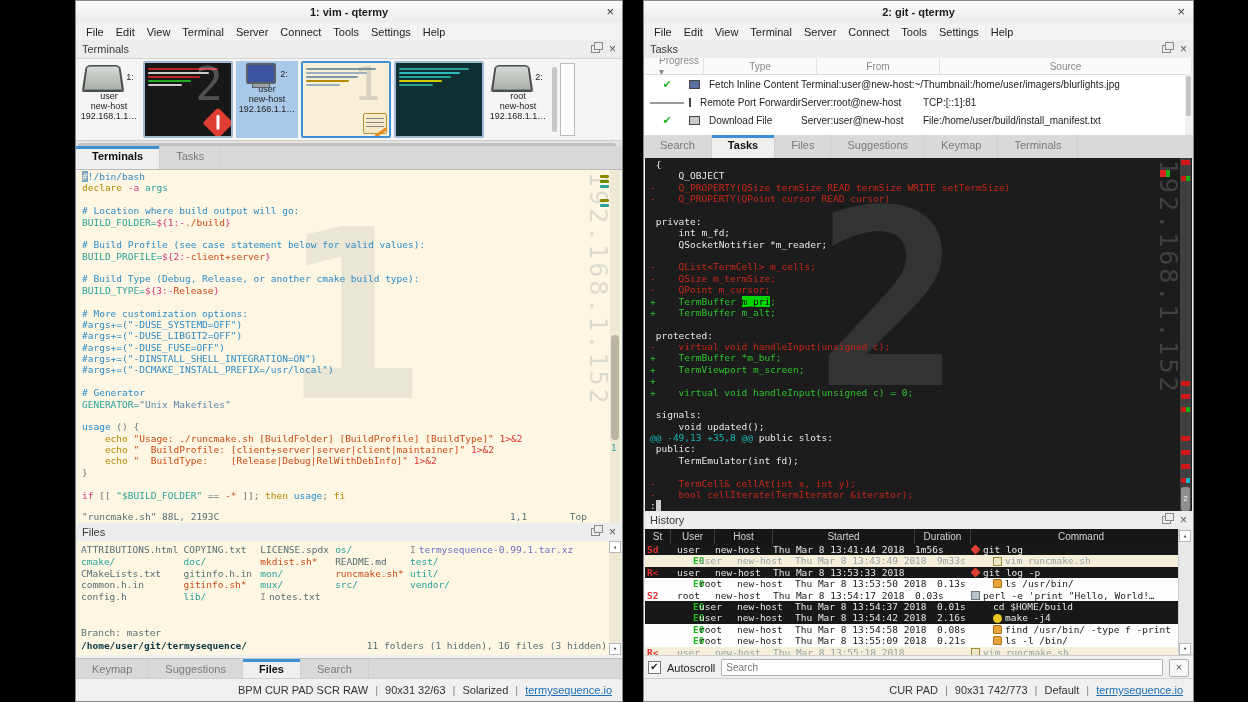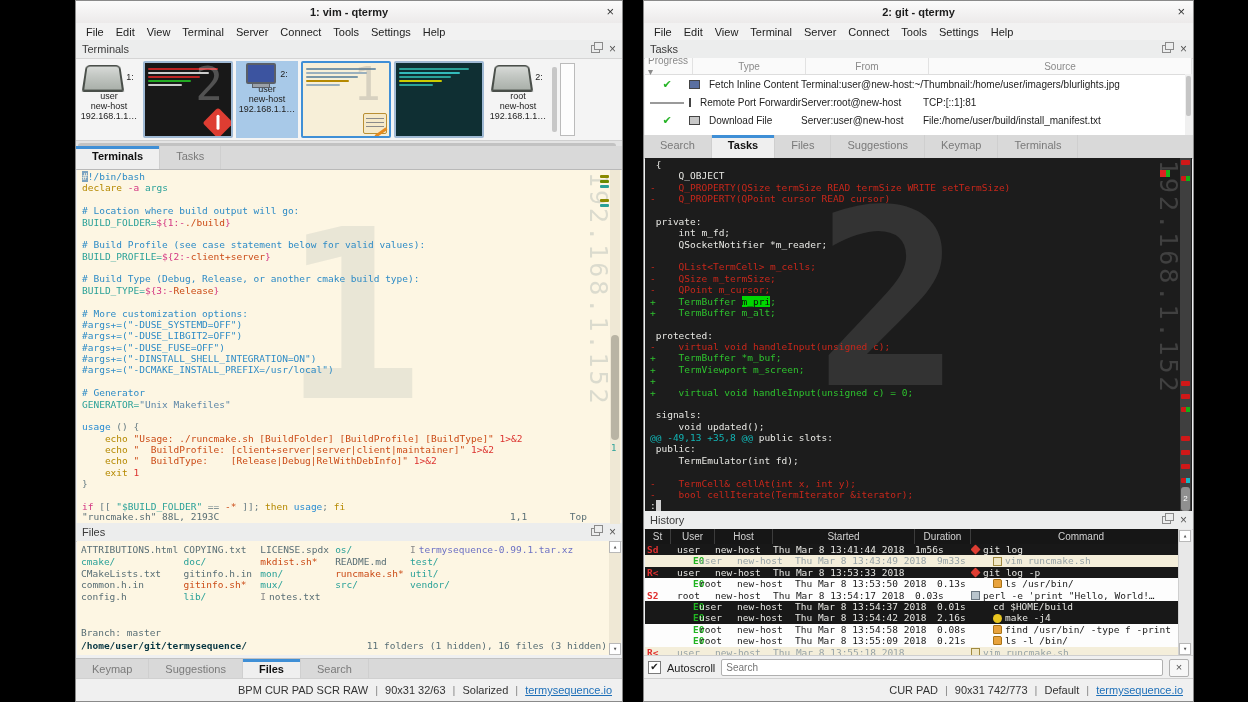--- a/index.html
+++ b/index.html
@@ -103,21 +103,21 @@
   .gmark i{position:absolute;right:0;top:0;width:4px;height:5px;display:block;}
   .vscroll-git .thumb{position:absolute;left:1px;width:9px;top:329px;height:24px;background:#8f8f8f;border-radius:3px;
     color:#fff;font-size:8px;text-align:center;line-height:24px;font-family:"Liberation Sans",sans-serif;}
   .term-flag{position:absolute;right:22px;top:12px;width:10px;height:7px;z-index:4;background:#d22;}
   .term-flag::after{content:"";position:absolute;right:0;top:0;width:4px;height:7px;background:#19b019;}
 
   
   #tasks-table{position:absolute;left:1px;right:1px;top:57px;height:77px;background:#fff;border-bottom:1px solid #c9c9c9;overflow:hidden;}
   .t-head{display:flex;height:16px;border-bottom:1px solid #ddd;color:#8a8a8a;font-size:10px;background:#fafafa;}
   .t-head div{border-right:1px solid #e2e2e2;display:flex;align-items:center;justify-content:center;}
-  .t-head .c0{justify-content:flex-start;padding-left:3px;}
+  .t-head .c0{justify-content:flex-start;padding-left:14px;}
   .task-row{display:flex;height:18px;align-items:center;font-size:10px;color:#222;}
   .task-row .cell{overflow:hidden;white-space:nowrap;}
   .tc0{width:44px;text-align:center;}
   .tc1{width:112px;display:flex;align-items:center;gap:9px;}
   .tc2{width:122px;}
   .tc3{flex:1;}
   .chk{color:#27b427;font-size:11px;}
   .prog{display:inline-block;width:34px;height:2px;background:#9a9a9a;vertical-align:middle;}
   .ticon{width:11px;height:9px;display:inline-block;background:#5a6fa0;border:1px solid #444;box-sizing:border-box;}
   .ticon.server{background:#9aa0a8;}
@@ -299,21 +299,20 @@
           <div class="tline"><span class="c-cm">#args+=("-DINSTALL_SHELL_INTEGRATION=ON")</span></div>
           <div class="tline"><span class="c-cm">#args+=("-DCMAKE_INSTALL_PREFIX=/usr/local")</span></div>
           <div class="tline"> </div>
           <div class="tline"><span class="c-cm"># Generator</span></div>
           <div class="tline"><span class="c-tl">GENERATOR=</span><span class="c-s2">"Unix Makefiles"</span></div>
           <div class="tline"> </div>
           <div class="tline"><span class="c-fn">usage</span><span class="c-pl"> () {</span></div>
           <div class="tline"><span class="c-pl">    </span><span class="c-kw">echo</span><span class="c-pl"> </span><span class="c-or">"Usage: ./runcmake.sh [BuildFolder] [BuildProfile] [BuildType]"</span><span class="c-pl"> </span><span class="c-rd">1&gt;&amp;2</span></div>
           <div class="tline"><span class="c-pl">    </span><span class="c-kw">echo</span><span class="c-pl"> </span><span class="c-or">"  BuildProfile: [client+server|server|client|maintainer]"</span><span class="c-pl"> </span><span class="c-rd">1&gt;&amp;2</span></div>
           <div class="tline"><span class="c-pl">    </span><span class="c-kw">echo</span><span class="c-pl"> </span><span class="c-or">"  BuildType:    [Release|Debug|RelWithDebInfo]"</span><span class="c-pl"> </span><span class="c-rd">1&gt;&amp;2</span></div>
-          <div class="tline"><span class="c-pl">    </span><span class="c-kw">exit</span><span class="c-pl"> </span><span class="c-rd">1</span></div>
           <div class="tline"><span class="c-pl">}</span></div>
           <div class="tline"> </div>
           <div class="tline"><span class="c-pk">if</span><span class="c-pl"> [[ </span><span class="c-tl">"$BUILD_FOLDER"</span><span class="c-pl"> == </span><span class="c-or">-*</span><span class="c-pl"> ]]; </span><span class="c-kw">then</span><span class="c-pl"> </span><span class="c-fn">usage</span><span class="c-pl">; </span><span class="c-kw">fi</span></div>
         </div>
       <div class="vim-statusrow">
         <span>"runcmake.sh" 88L, 2193C</span>
         <span class="pos">1,1</span>
         <span class="scr">Top</span>
       </div>
       <div class="minimarks" id="vim-marks">

